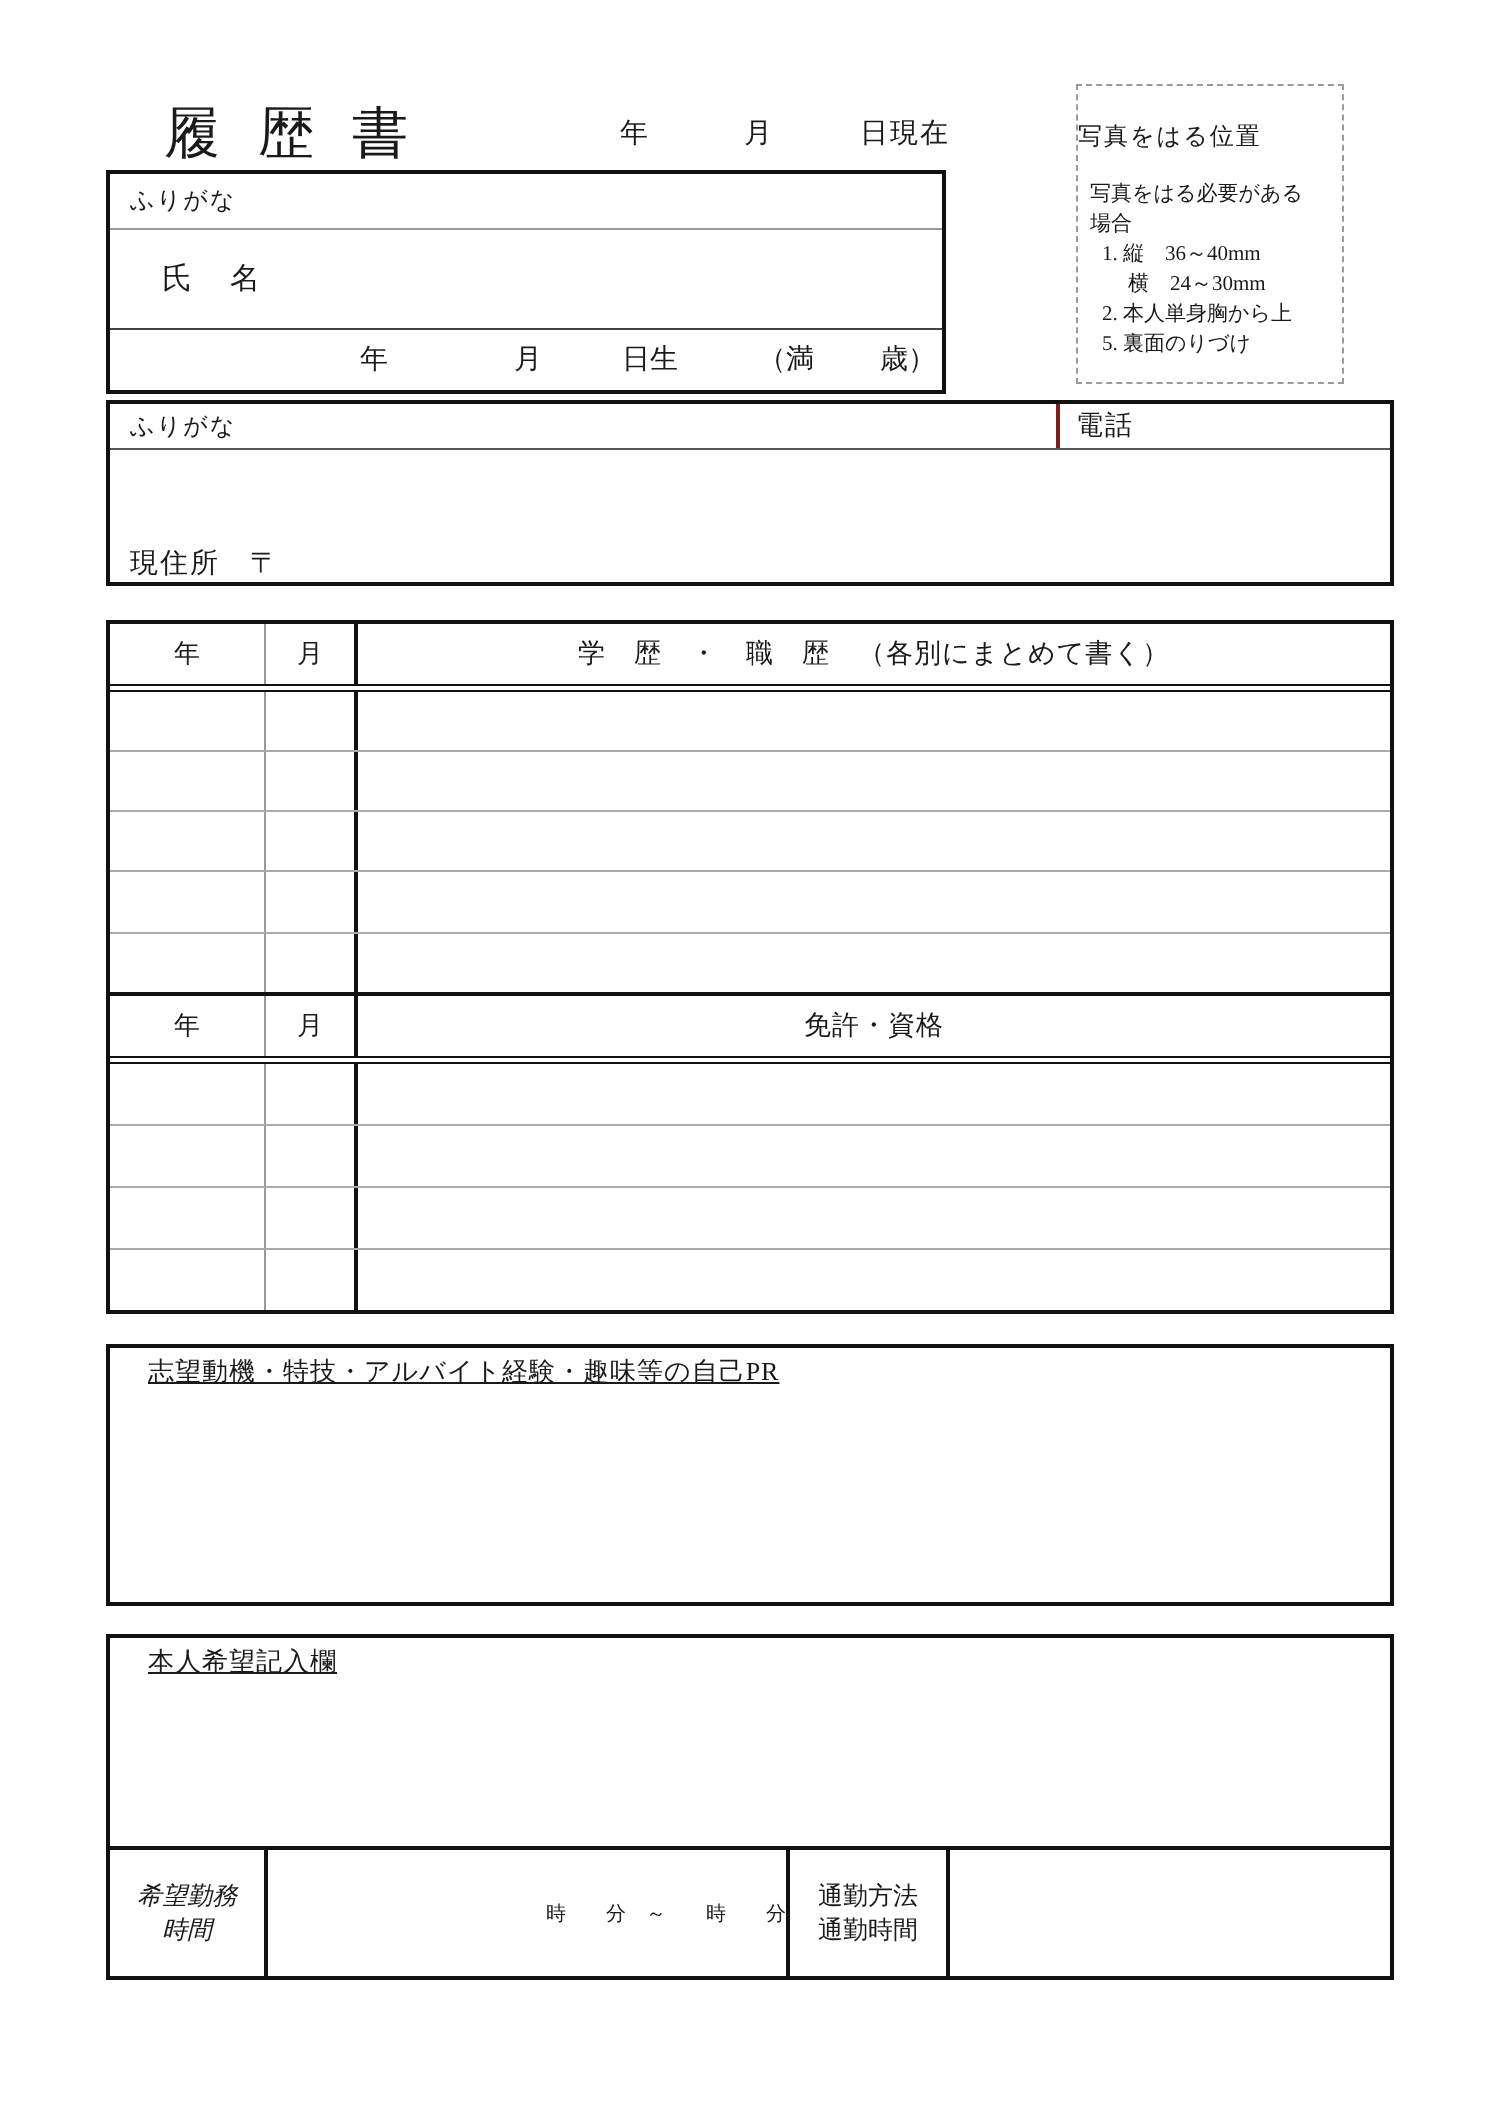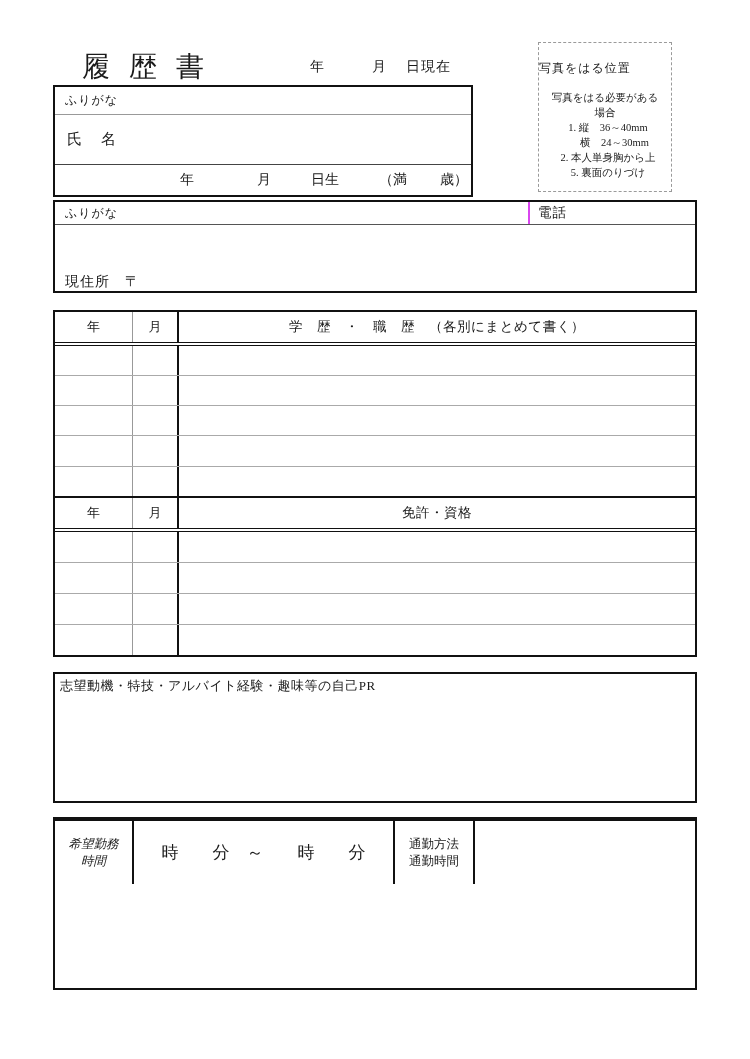--- a/index.html
+++ b/index.html
@@ -8,47 +8,47 @@
     font-family:"Liberation Serif","DejaVu Serif",serif;
     color:#1a1a1a;position:relative;overflow:hidden;
   }
   .abs{position:absolute;box-sizing:border-box;}
 
   
   .title{left:71px;top:48px;font-size:28px;letter-spacing:6px;margin-left:11px;}
   .dateline span{position:absolute;top:58px;font-size:14px;letter-spacing:1px;}
   .d-year{left:310px;}
   .d-month{left:372px;}
-  .d-day{left:406px;}
+  .d-day{left:430px;}
 
   
   .photo-box{left:538px;top:42px;width:134px;height:150px;border:1px dashed #9a9a9a;}
   .pb-title{margin-top:17px;text-align:left;font-size:12px;letter-spacing:1px;}
-  .pb-note{margin-top:13px;padding:0 6px;font-size:10.5px;line-height:15px;text-align:center;}
+  .pb-note{margin-top:13px;padding:0 6px;font-size:10.5px;line-height:15px;}
   .pb-ind1{padding-left:6px;}
   .pb-ind2{padding-left:19px;}
 
   
   .name-box{left:53px;top:85px;width:420px;height:112px;border:2px solid #111;display:flex;flex-direction:column;}
   .nb-furigana{height:27px;border-bottom:1px solid #999;display:flex;align-items:center;padding-left:10px;font-size:12px;letter-spacing:1px;}
-  .nb-name{flex:1;display:flex;align-items:center;padding-left:12px;font-size:15px;letter-spacing:2px;}
+  .nb-name{flex:1;display:flex;align-items:center;padding-left:26px;font-size:15px;letter-spacing:2px;}
   .nb-birth{height:30px;border-top:1px solid #444;position:relative;font-size:14px;}
   .nb-birth span{position:absolute;top:6px;}
   .b-year{left:125px;}
   .b-month{left:202px;}
   .b-day{left:256px;}
   .b-age-open{left:324px;}
   .b-age-close{left:385px;}
 
   
   .addr-box{left:53px;top:200px;width:644px;height:93px;border:2px solid #111;display:flex;flex-direction:column;}
   .ab-row1{height:29px;border-bottom:1px solid #555;display:flex;}
   .ab-row2{flex:1;display:flex;margin-top:40px;}
   .ab-left{flex:1;padding-left:10px;}
-  .ab-right{width:157px;border-left:2px solid #d946ef;padding-left:8px;}
+  .ab-right{width:157px;border-left:2px solid #7f1d1d;padding-left:8px;}
   .ab-furigana{display:flex;align-items:center;font-size:12px;letter-spacing:1px;}
   .ab-phone{display:flex;align-items:center;font-size:13.5px;letter-spacing:1px;}
   .ab-address{padding-top:8px;font-size:14px;letter-spacing:1px;}
   .ab-email{padding-top:7px;font-size:12.5px;font-family:"DejaVu Sans Mono","Liberation Mono",monospace;}
 
   
   .htable{left:53px;top:310px;width:644px;height:347px;border:2px solid #111;display:flex;flex-direction:column;}
   .h-row{display:flex;}
   .h-head{height:30px;border-bottom:4px double #111;}
   .h-head2{border-top:2px solid #111;}
@@ -56,29 +56,29 @@
   .c-month{width:44px;border-right:2px solid #111;display:flex;align-items:center;justify-content:center;}
   .c-main{flex:1;display:flex;align-items:center;justify-content:center;}
   .h-head .c-year,.h-head .c-month{font-size:13px;}
   .h-head .c-main{font-size:13.5px;letter-spacing:0.5px;}
   .h-body{flex:1;display:flex;flex-direction:column;}
   .h-line{flex:1;display:flex;border-bottom:1px solid #aaa;}
   .h-line:last-child{border-bottom:none;}
 
   
   .pr-box{left:53px;top:672px;width:644px;height:131px;border:2px solid #111;font-size:13px;}
-  .box-label{display:block;padding:3px 5px;letter-spacing:0.5px;}
+  .box-label{display:block;padding:3px 19px;letter-spacing:0.5px;text-decoration:underline;}
 
   
   .req-box{left:53px;top:817px;width:644px;height:173px;border:2px solid #111;display:flex;flex-direction:column;font-size:13px;}
   .req-main{flex:1;}
   .req-bottom{height:63px;border-top:2px solid #111;display:flex;}
   .rb-cell{display:flex;align-items:center;justify-content:center;text-align:center;}
   .rb-worktime{width:77px;border-right:2px solid #111;font-size:12.5px;line-height:17px;font-style:italic;}
-  .rb-time{width:259px;border-right:2px solid #111;font-size:17px;}
+  .rb-time{width:259px;border-right:2px solid #111;font-size:10px;justify-content:flex-end;}
   .rb-commute{width:78px;border-right:2px solid #111;font-size:12.5px;line-height:17px;}
   .rb-empty{flex:1;}
 </style>
 </head>
 <body>
 
 <div>
 
   <div class="abs title">履 歴 書</div>
 
@@ -192,20 +192,23 @@
         <div class="c-main"></div>
       </div>
     </div>
   </div>
 
   <div class="abs pr-box">
     <span class="box-label">志望動機・特技・アルバイト経験・趣味等の自己PR</span>
   </div>
 
   <div class="abs req-box">
+    <div class="req-main">
+      <span class="box-label">本人希望記入欄</span>
+    </div>
     <div class="req-bottom">
       <div class="rb-cell rb-worktime">
         <div>
           <div>希望勤務</div>
           <div>時間</div>
         </div>
       </div>
       <div class="rb-cell rb-time">
         <span>時　　分　～　　時　　分</span>
       </div>

